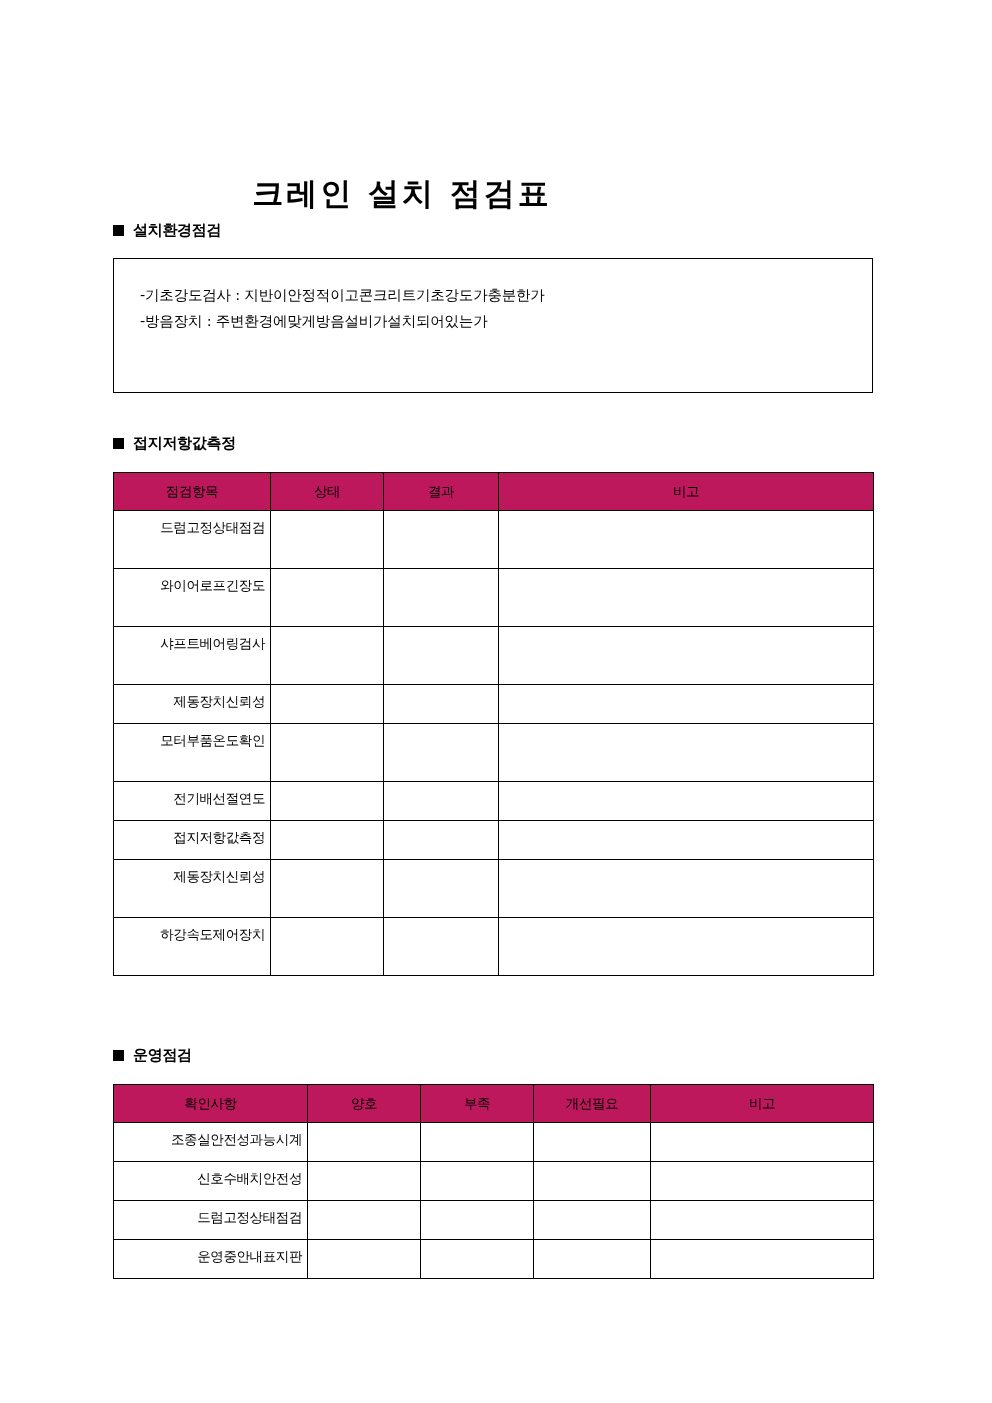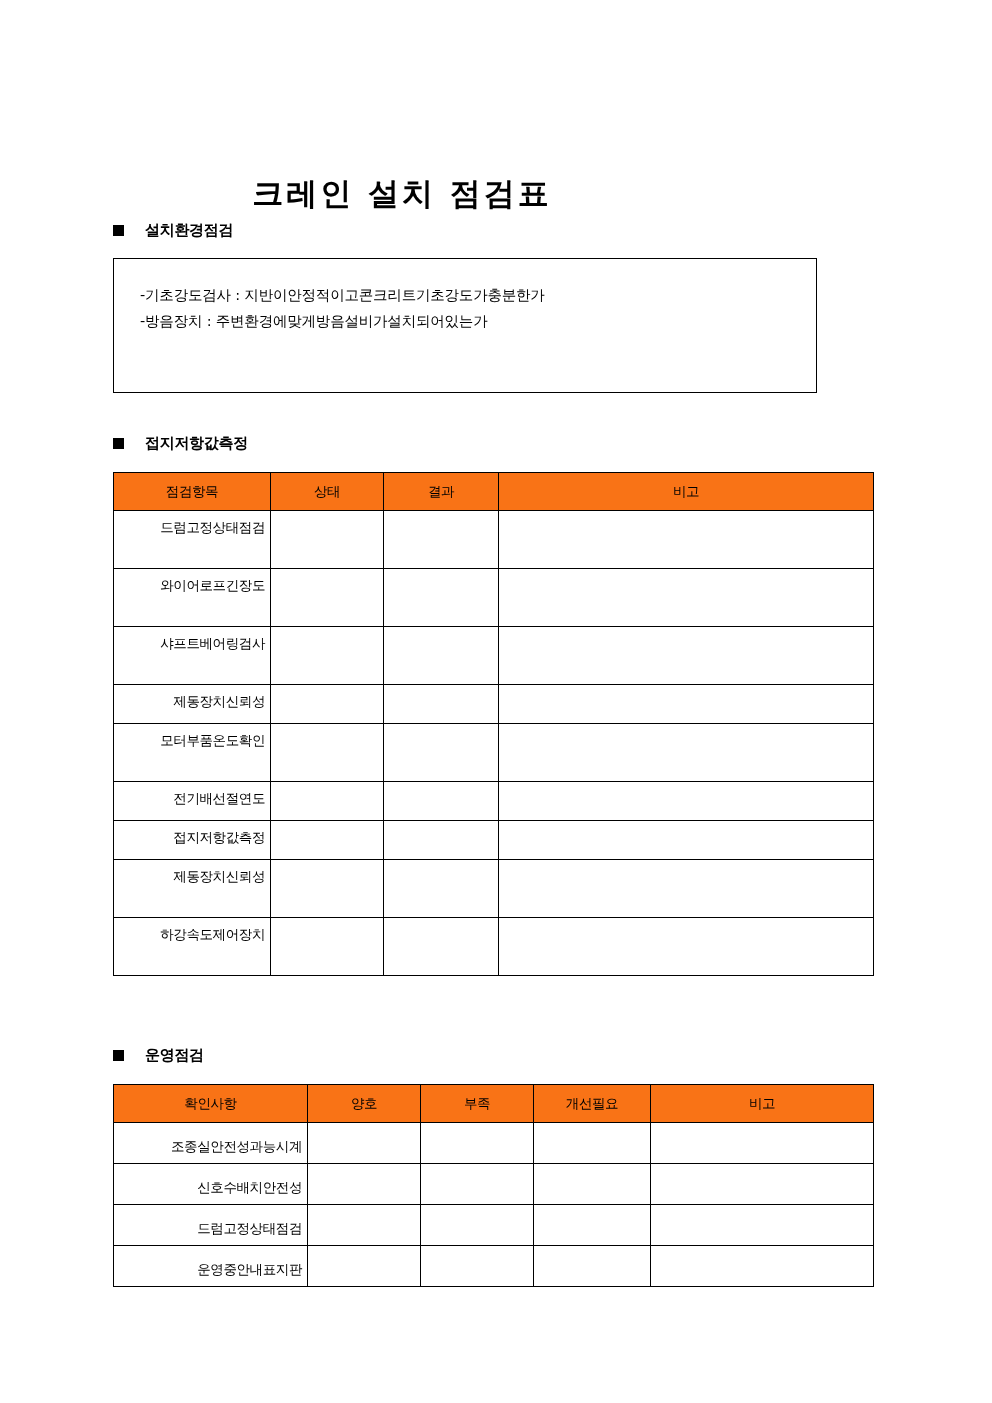--- a/index.html
+++ b/index.html
@@ -37,42 +37,42 @@
     line-height: 1.2;
     margin-top: 46px;
   }
 
   
   .section-head {
     position: absolute;
     left: 113px;
     display: flex;
     align-items: center;
-    gap: 21px;
+    gap: 9px;
     font-size: 15px;
     font-weight: bold;
     letter-spacing: -0.3px;
   }
   .section-head .bullet {
     display: inline-block;
     width: 11px;
     height: 11px;
     background: #000000;
     flex: 0 0 auto;
   }
   #sec1-head { top: 221px; }
   #sec2-head { top: 434px; }
   #sec3-head { top: 1046px; }
 
   
   .env-box {
     position: absolute;
     left: 113px;
     top: 258px;
-    width: 704px;
+    width: 760px;
     height: 135px;
     border: 1px solid #000000;
     box-sizing: border-box;
     padding: 23px 16px 0 26px;
   }
   .env-line {
     font-size: 14.5px;
     line-height: 26px;
     letter-spacing: -0.2px;
     white-space: nowrap;
@@ -88,41 +88,41 @@
   }
   table.chk th,
   table.chk td {
     border: 1px solid #000000;
     font-size: 13.5px;
     font-weight: normal;
     letter-spacing: -0.4px;
     box-sizing: border-box;
   }
   table.chk th {
-    background: #f97316;
+    background: #be185d;
     text-align: center;
     height: 38px;
     vertical-align: middle;
   }
   table.chk td.item {
     text-align: right;
     padding: 6px 5px 6px 8px;
     vertical-align: top;
     line-height: 21px;
   }
   table.chk td.blank {
     background: #ffffff;
   }
 
   #table-structural { top: 472px; }
   #table-structural td.item.two-line { height: 58px; }
   #table-structural td.item.one-line { height: 39px; }
 
   #table-operation { top: 1084px; }
-  #table-operation td.item { height: 39px; padding-top: 13px; }
+  #table-operation td.item { height: 39px; padding-top: 6px; }
 </style>
 </head>
 <body>
 
 <div class="page">
 
   <div class="doc-title">크레인 설치 점검표</div>
 
   <div class="section-head" id="sec1-head">
     <span class="bullet"></span>

